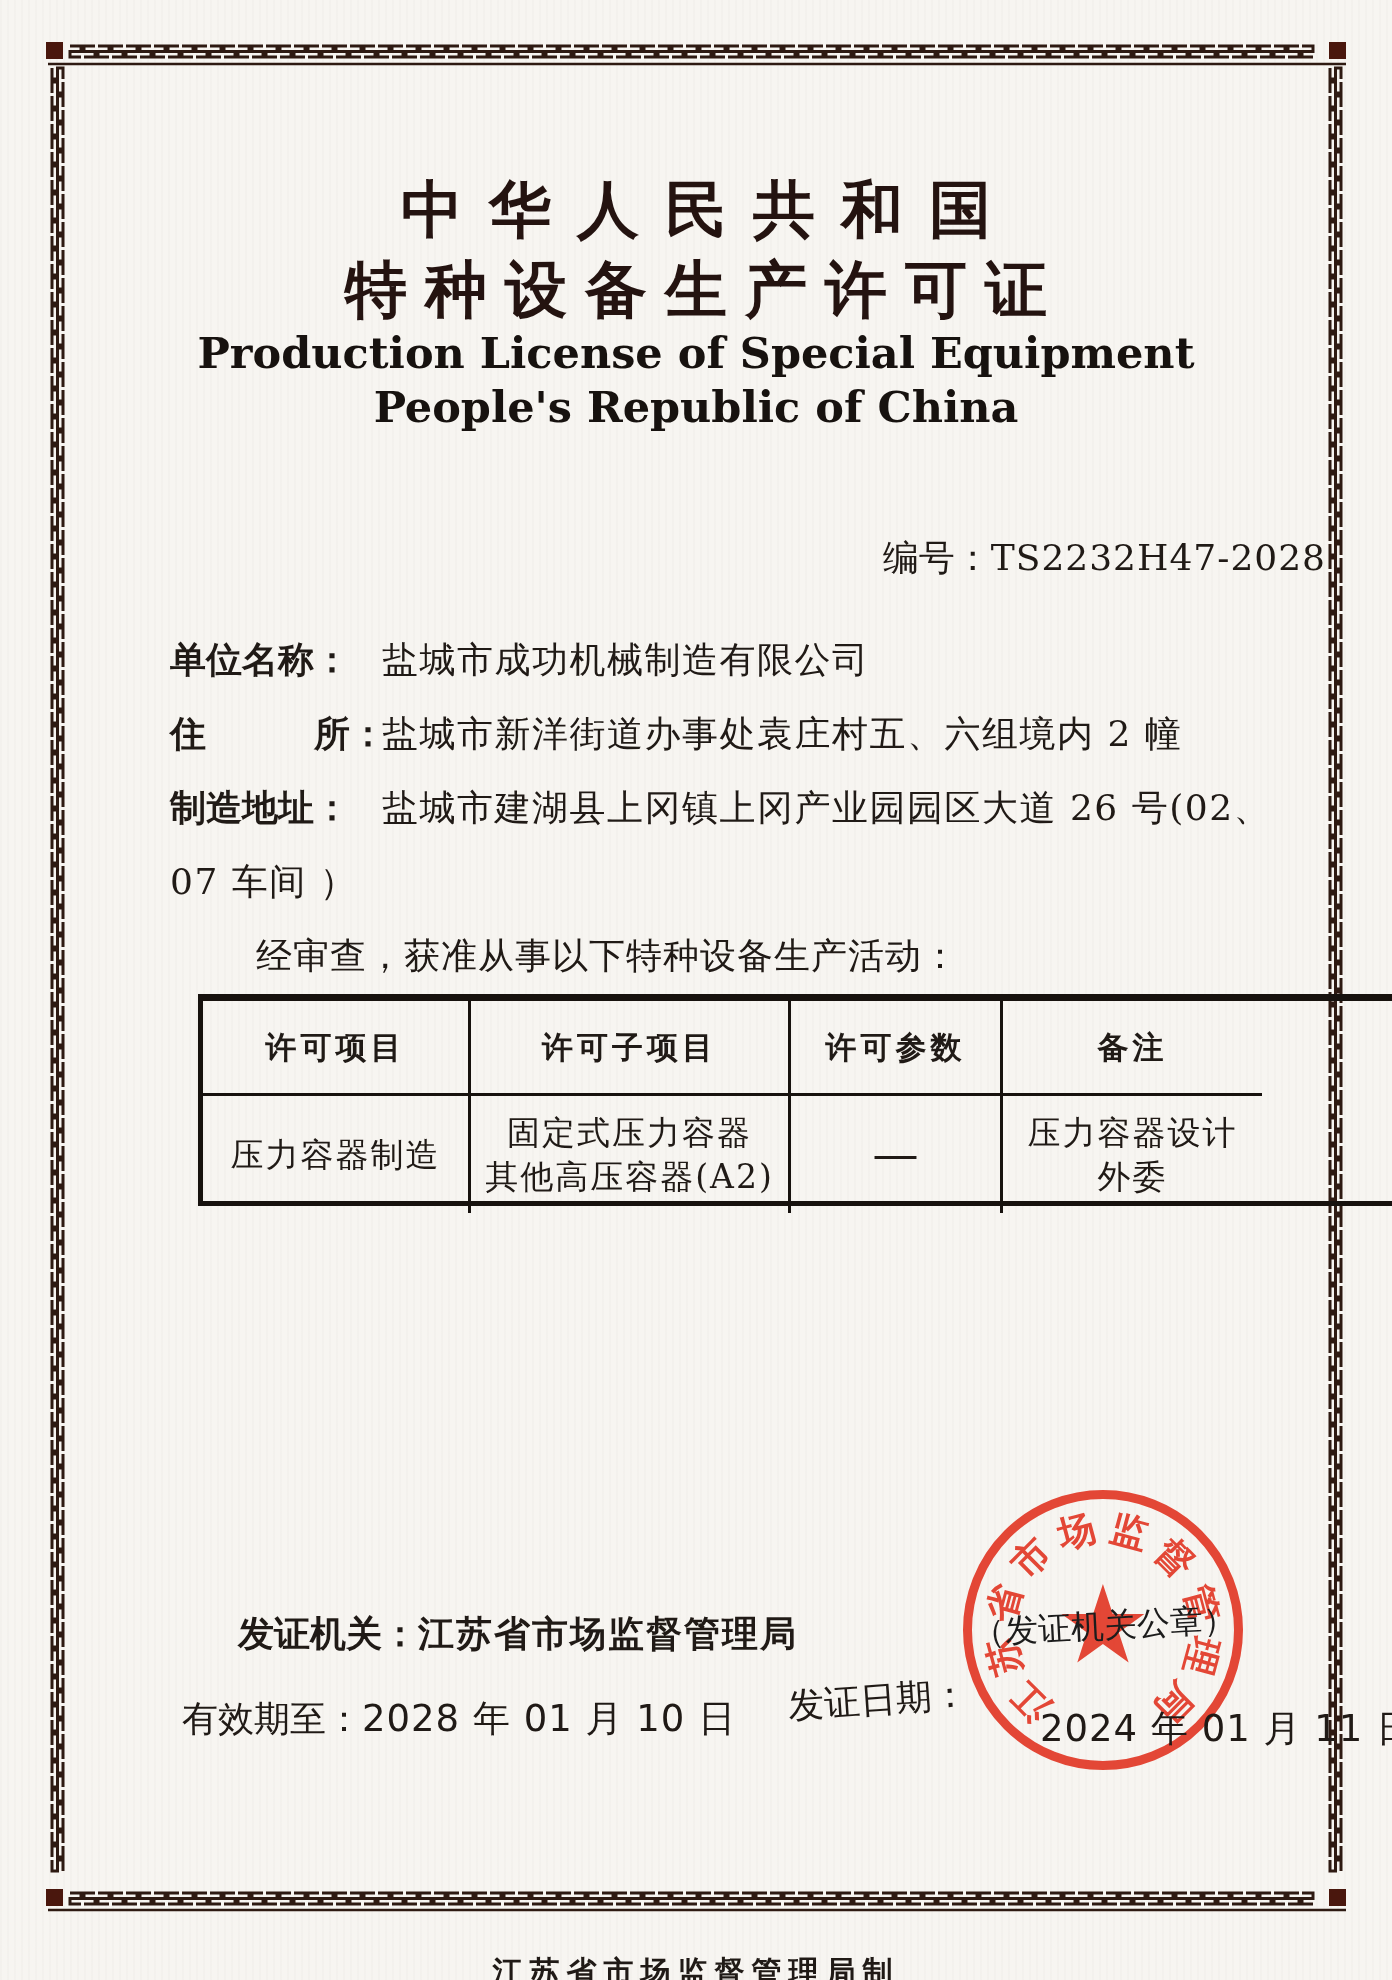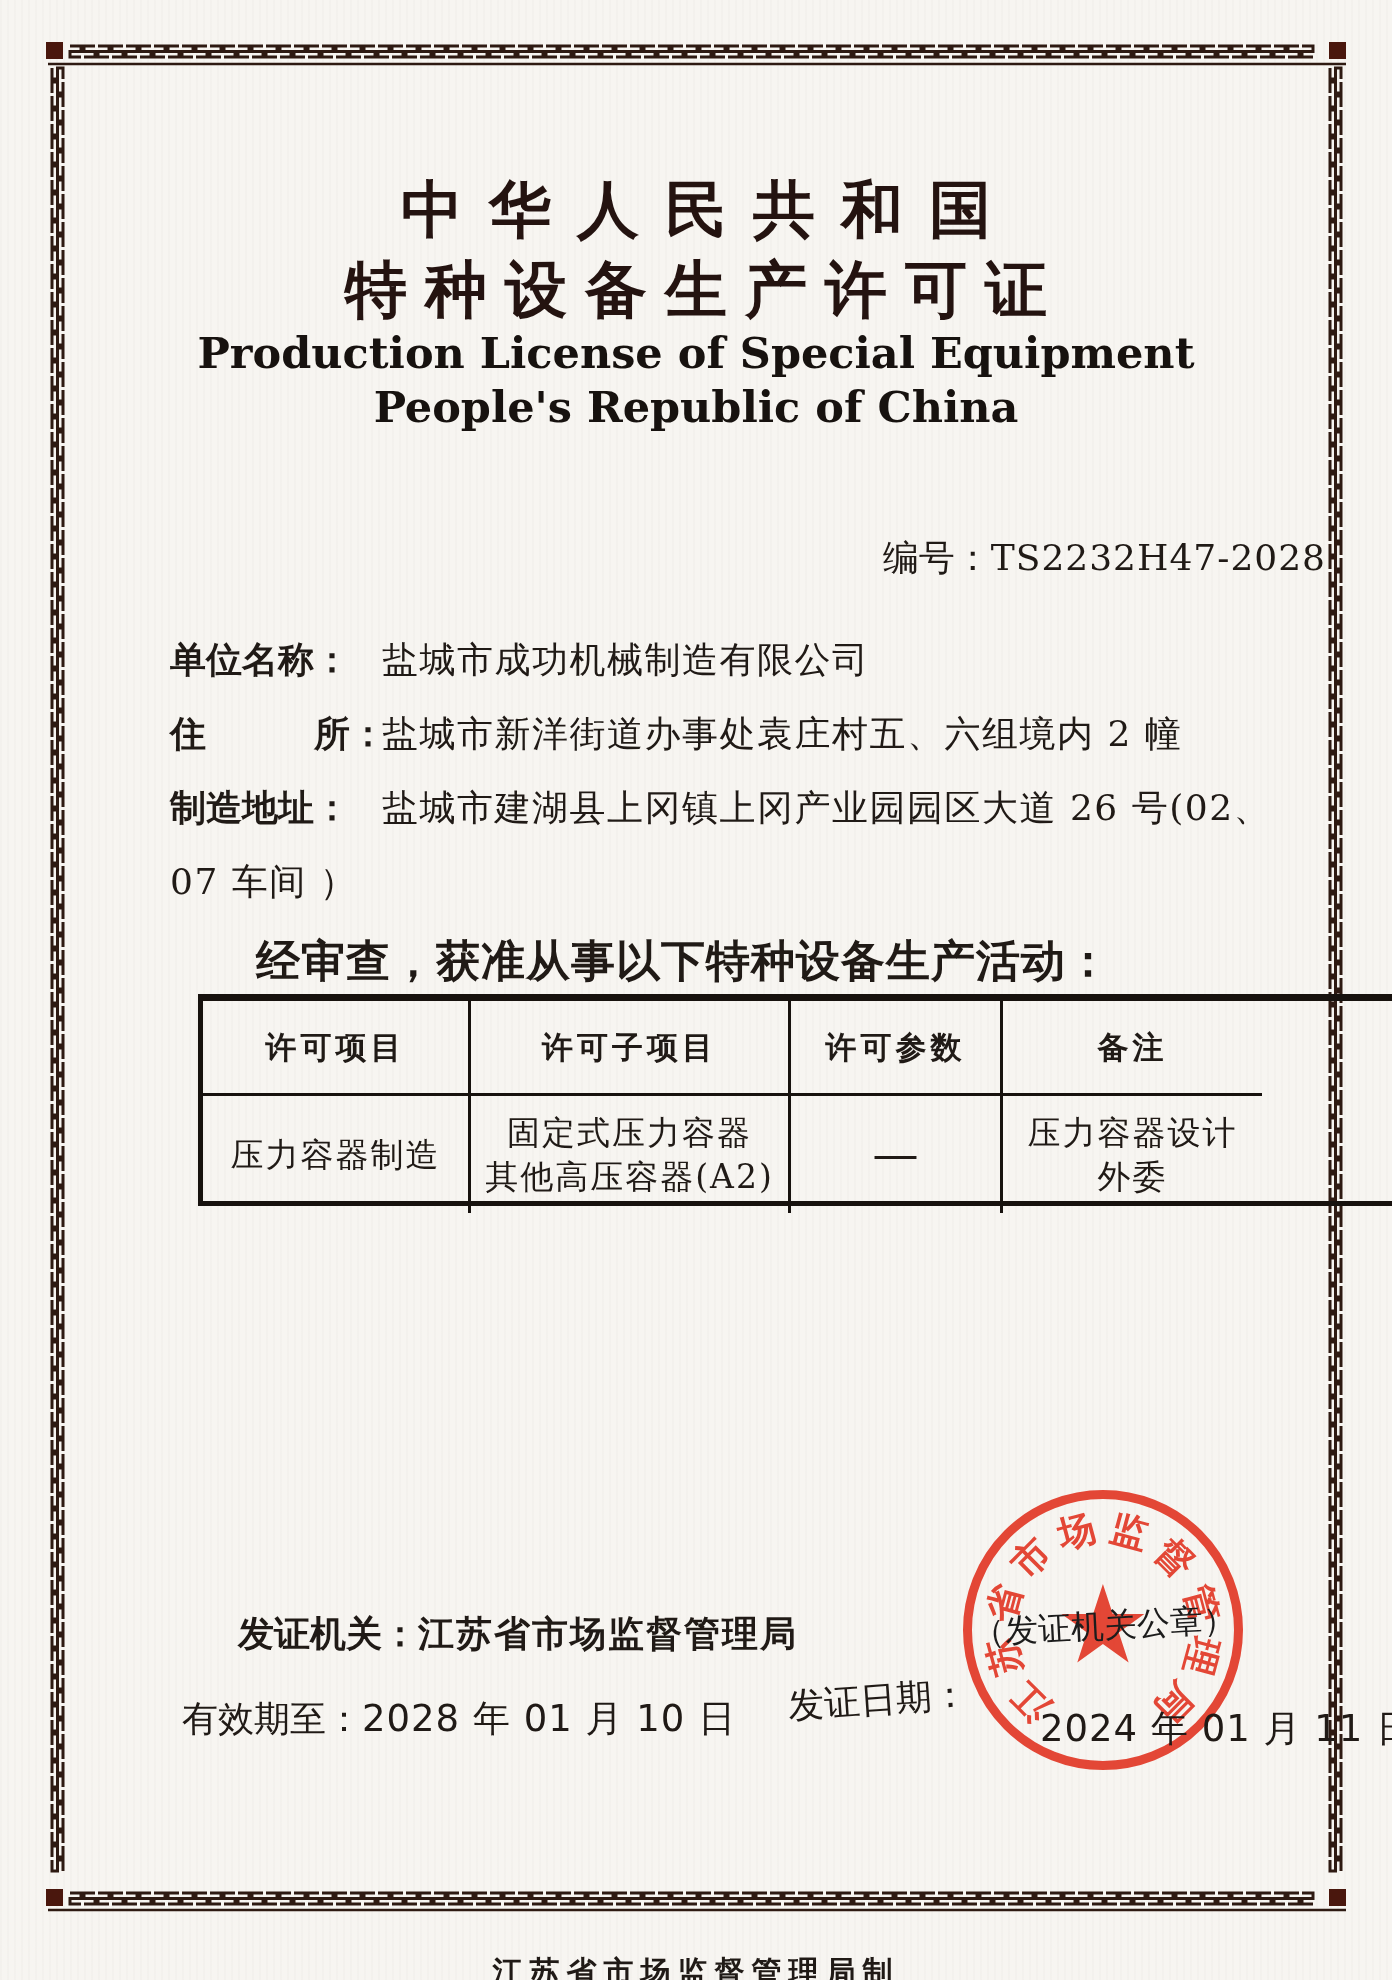--- a/index.html
+++ b/index.html
@@ -21,21 +21,21 @@
   .title-cn2{top:248px;letter-spacing:18px;padding-left:18px;}
   .title-en{left:0;right:0;text-align:center;font-weight:bold;color:#17120f;font-size:43px;white-space:nowrap;}
   .title-en1{top:328px;}
   .title-en2{top:382px;}
   .license-line{top:534px;right:66px;font-size:36px;white-space:nowrap;}
   .license-line .num{letter-spacing:1px;}
   .field{left:170px;font-size:36px;white-space:nowrap;z-index:2;}
   .flabel{display:inline-block;width:212px;font-weight:bold;}
   .fvalue{letter-spacing:1.5px;}
   .f1{top:636px;} .f2{top:710px;} .f3{top:784px;} .f4{top:858px;}
-  .approval{top:932px;left:256px;font-size:44px;font-weight:bold;letter-spacing:1px;z-index:2;}
+  .approval{top:932px;left:256px;font-size:36px;font-weight:normal;letter-spacing:1px;z-index:2;}
   .lic-table{
     left:198px;top:994px;width:1246px;height:212px;box-sizing:border-box;
     display:grid;grid-template-columns:268px 320px 212px 259px;grid-template-rows:95px 117px;
     border:5px solid #17120e;border-top-width:7px;z-index:2;background:transparent;
   }
   .cell{
     border-right:3px solid #17120e;border-bottom:3px solid #17120e;
     display:flex;flex-direction:column;align-items:center;justify-content:center;
     font-size:33px;line-height:1.32;letter-spacing:2px;text-align:center;
   }

